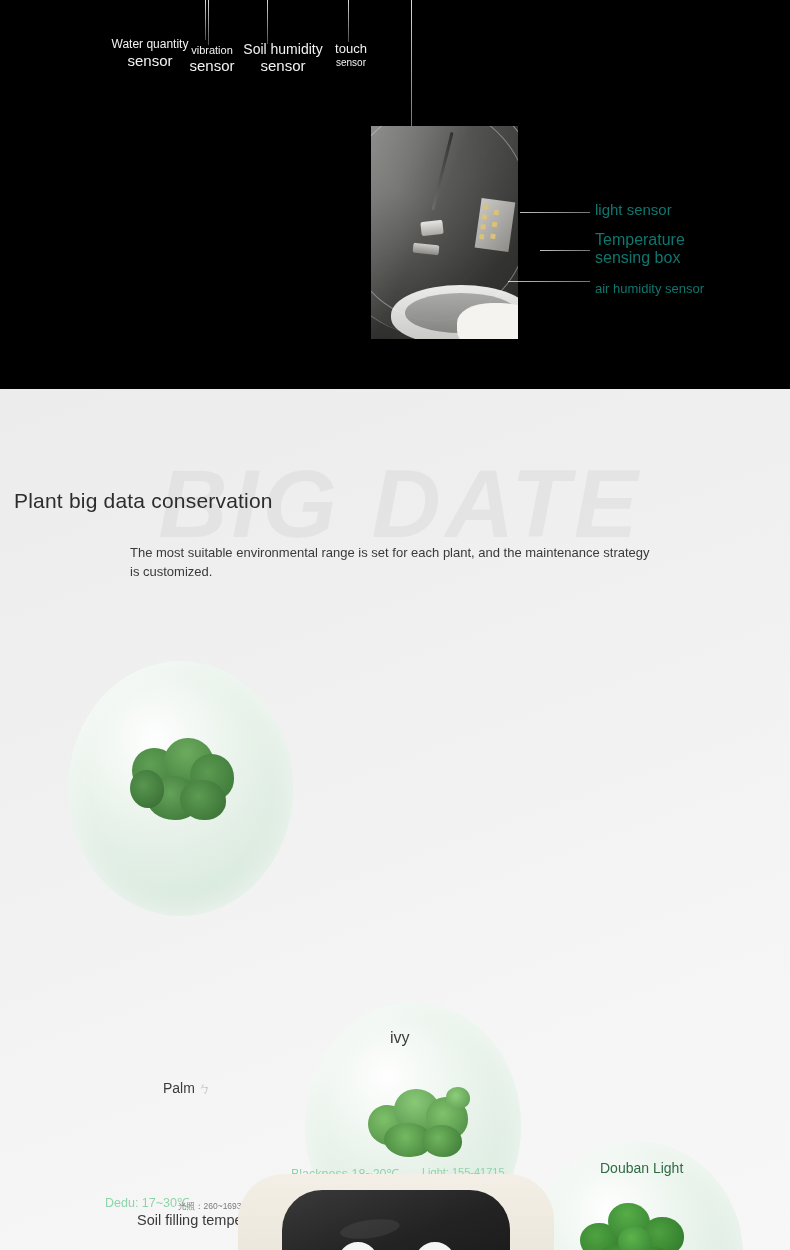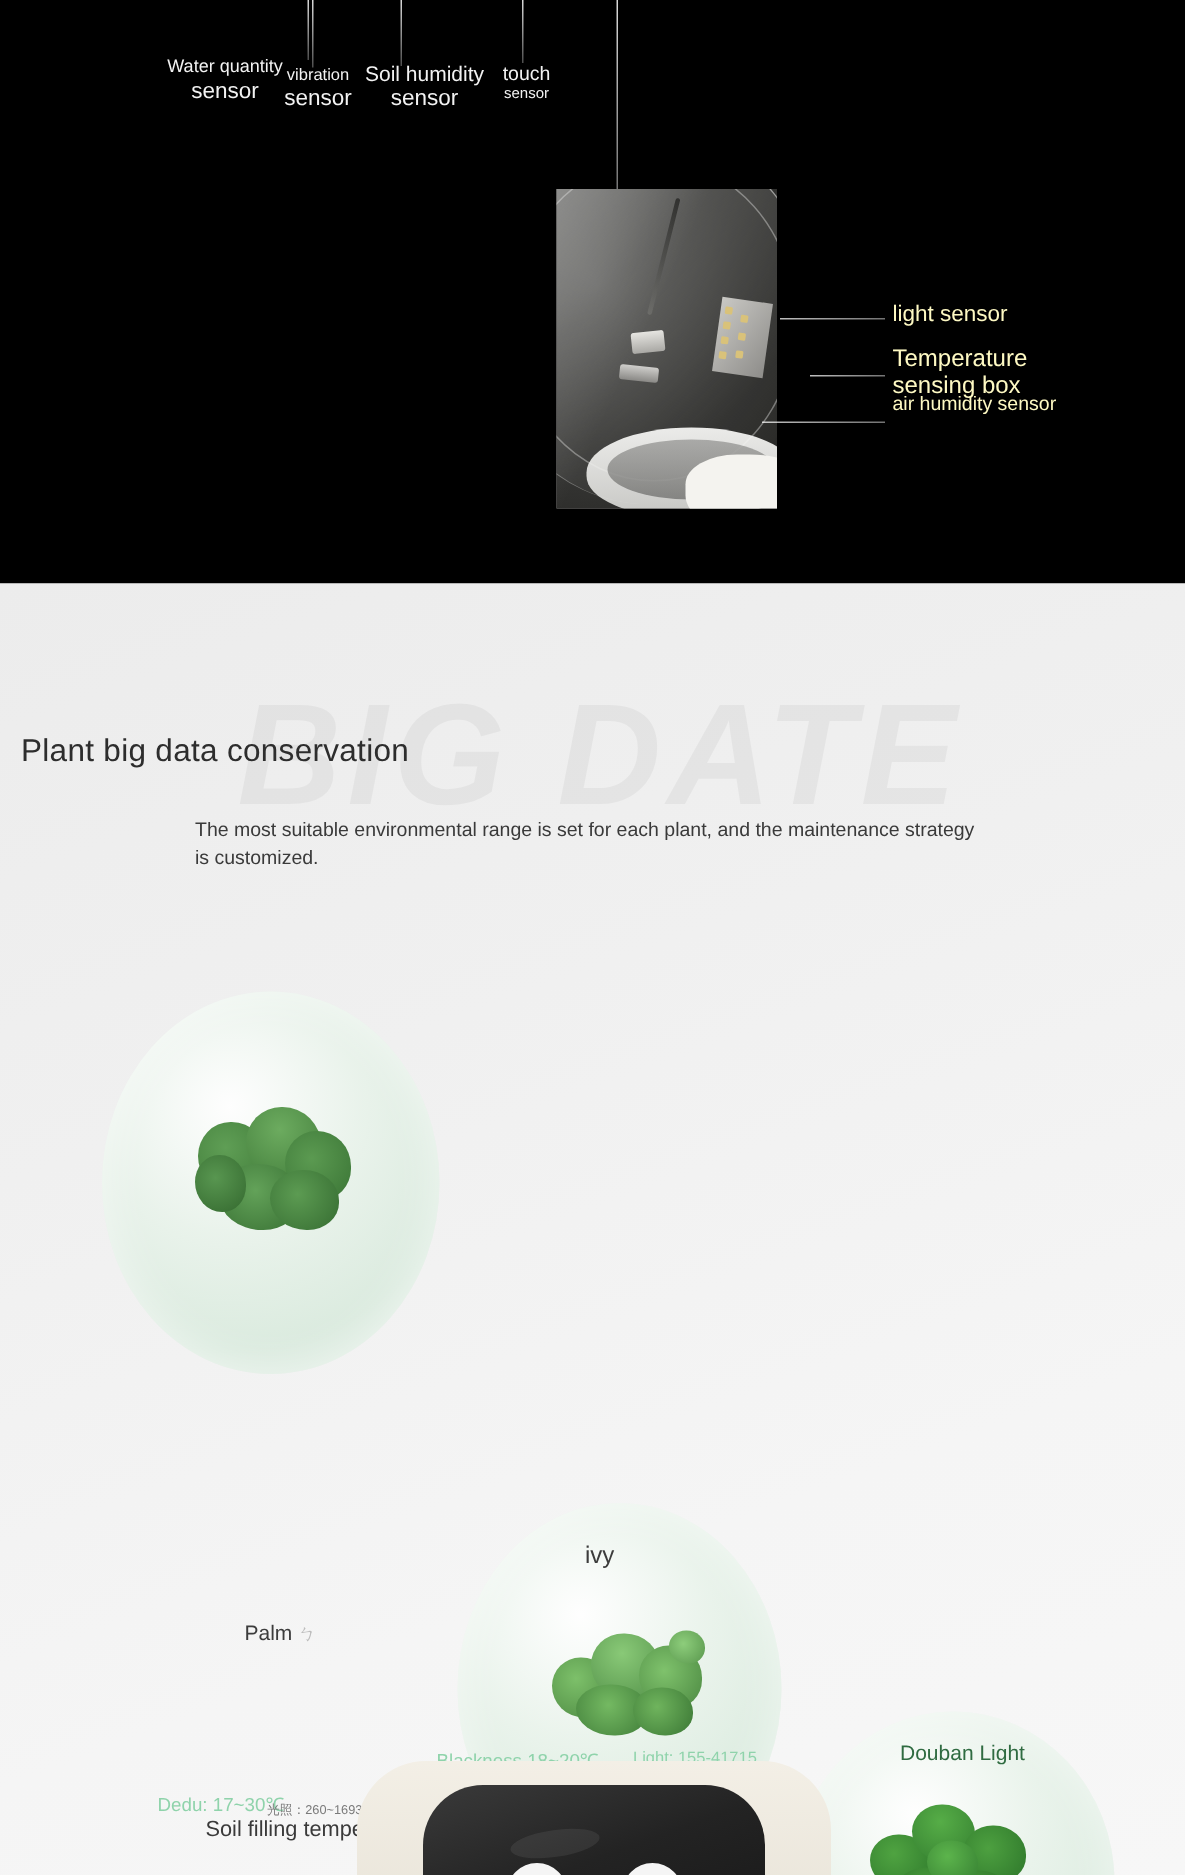--- a/index.html
+++ b/index.html
@@ -150,27 +150,27 @@
     background: #f4f3ef;
   }
 
   .leader-h {
     position: absolute;
     height: 1px;
     background: linear-gradient(to right, rgba(255,255,255,0.75), rgba(255,255,255,0.45));
   }
   .right-label {
     position: absolute;
-    color: #fef9c3;
+    color: #0f766e;
     white-space: nowrap;
     line-height: 1.12;
   }
   #lbl-light { left: 595px; top: 202px; font-size: 15px; }
   #lbl-temp  { left: 595px; top: 231px; font-size: 16px; }
-  #lbl-air   { left: 595px; top: 262px; font-size: 13px; }
+  #lbl-air   { left: 595px; top: 282px; font-size: 13px; }
 
   
   #gray-section {
     position: absolute;
     left: 0; top: 389px;
     width: 790px; height: 861px;
     background: linear-gradient(160deg, #ececec 0%, #f0f0f0 35%, #f5f5f5 70%, #f7f7f7 100%);
     overflow: hidden;
   }
 

